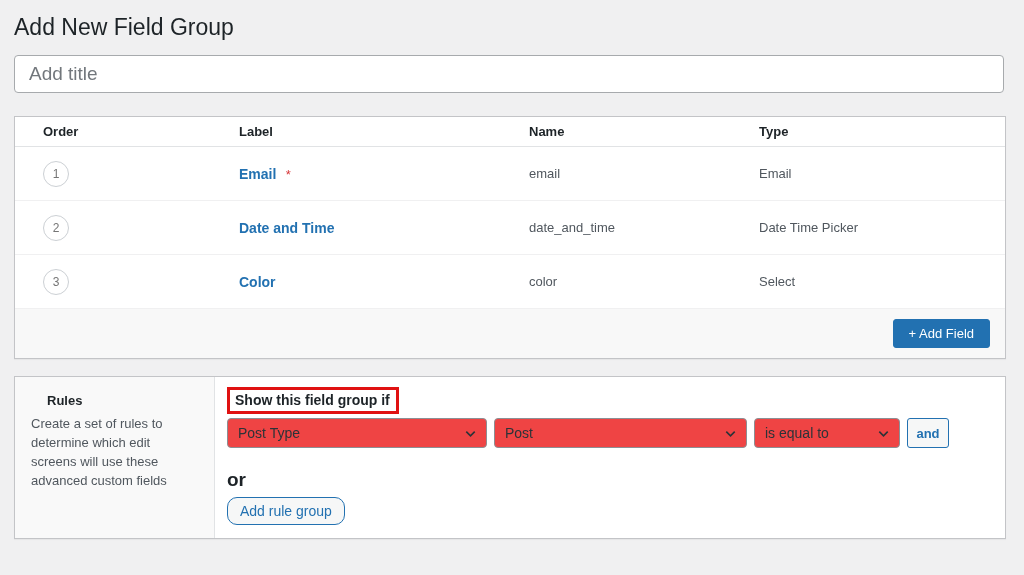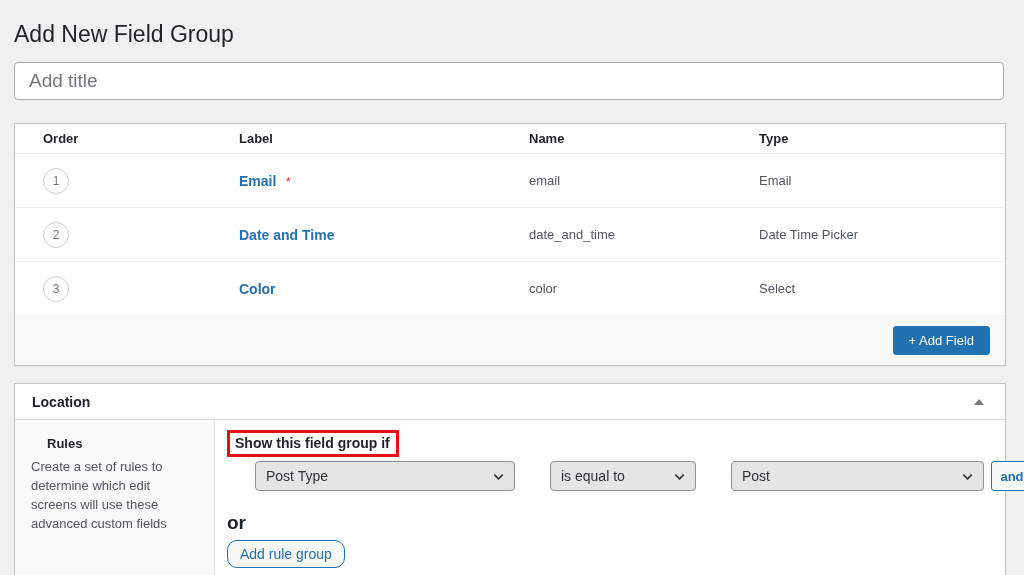--- a/index.html
+++ b/index.html
@@ -8,21 +8,21 @@
     width: 1024px; height: 575px;
     overflow: hidden;
     background: #f0f0f1;
     font-family: "Liberation Sans", sans-serif;
     color: #1d2327;
   }
   .wrap { padding: 0 14px; }
 
   
   .page-title {
-    margin: 0; padding: 20px 0 0;
+    margin: 0; padding: 13px 0 0;
     font-size: 23px; font-weight: 400;
     line-height: 29px; color: #1d2327;
   }
 
   
   .title-input {
     display: block; width: 990px; height: 38px;
     margin-top: 13px; padding: 0 14px;
     font-family: inherit; font-size: 19px; color: #3c434a;
     background: #fff; border: 1px solid #a7aaad; border-radius: 4px;
@@ -105,24 +105,24 @@
   .loc-right { padding: 10px 16px 13px 12px; }
   .show-if-box {
     display: inline-block;
     border: 3px solid #e01212;
     padding: 1px 6px 2px 5px;
   }
   .show-if-label { font-size: 14px; font-weight: 700; line-height: 17px; }
   .rule-row { display: flex; align-items: center; gap: 7px; margin-top: 4px; }
   .select {
     position: relative; height: 30px;
-    background: #e5e5e5; border: 1px solid #8c8f94; border-radius: 4px;
+    background: #ef4444; border: 1px solid #8c8f94; border-radius: 4px;
     display: flex; align-items: center;
     padding: 0 30px 0 10px;
-    font-size: 14px; color: #2c3338; cursor: pointer; margin-left: 28px;
+    font-size: 14px; color: #2c3338; cursor: pointer;
   }
   .select-param { width: 260px; }
   .select-operator { width: 146px; }
   .select-value { width: 253px; }
   .chev { position: absolute; right: 8px; top: 7px; display: flex; }
   .and-btn {
     font-family: inherit; font-size: 13px;
     width: 42px; height: 30px;
     background: #f6f7f7; color: #2271b1;
     border: 1px solid #2271b1; border-radius: 3px;
@@ -190,60 +190,54 @@
       <div class="cell-name">color</div>
       <div class="cell-type">Select</div>
     </div>
 
     <div class="ft-footer">
       <button class="add-field-btn">+ Add Field</button>
     </div>
   </div>
 
   <div class="panel location-panel">
-    <div class="loc-header">
-      <span class="loc-title">Location</span>
-      <span class="collapse-btn">
-        <span class="arrow-up"></span>
-      </span>
-    </div>
     <div class="loc-body">
       <div class="loc-left">
         <p class="rules-heading">Rules</p>
         <p class="rules-desc">Create a set of rules to determine which edit screens will use these advanced custom fields</p>
       </div>
       <div class="loc-right">
         <div class="show-if-box">
           <span class="show-if-label">Show this field group if</span>
         </div>
         <div class="rule-row">
           <div class="select select-param">
             <span>Post Type</span>
+            <span class="chev">
+              <svg width="15" height="15" viewBox="0 0 16 16">
+                  <path d="M3.5 6l4.5 4.5L12.5 6" fill="none" stroke="#2c3338" stroke-width="1.7"></path>
+                </svg>
+            </span>
+          </div>
+          <div class="select select-value">
+            <span>Post</span>
             <span class="chev">
               <svg width="15" height="15" viewBox="0 0 16 16">
                   <path d="M3.5 6l4.5 4.5L12.5 6" fill="none" stroke="#2c3338" stroke-width="1.7"></path>
                 </svg>
             </span>
           </div>
           <div class="select select-operator">
             <span>is equal to</span>
             <span class="chev">
               <svg width="15" height="15" viewBox="0 0 16 16">
                   <path d="M3.5 6l4.5 4.5L12.5 6" fill="none" stroke="#2c3338" stroke-width="1.7"></path>
                 </svg>
             </span>
           </div>
-          <div class="select select-value">
-            <span>Post</span>
-            <span class="chev">
-              <svg width="15" height="15" viewBox="0 0 16 16">
-                  <path d="M3.5 6l4.5 4.5L12.5 6" fill="none" stroke="#2c3338" stroke-width="1.7"></path>
-                </svg>
-            </span>
-          </div>
           <button class="and-btn">and</button>
         </div>
         <p class="or-label">or</p>
         <button class="add-rule-btn">Add rule group</button>
       </div>
     </div>
   </div>
 
 </div>
 

